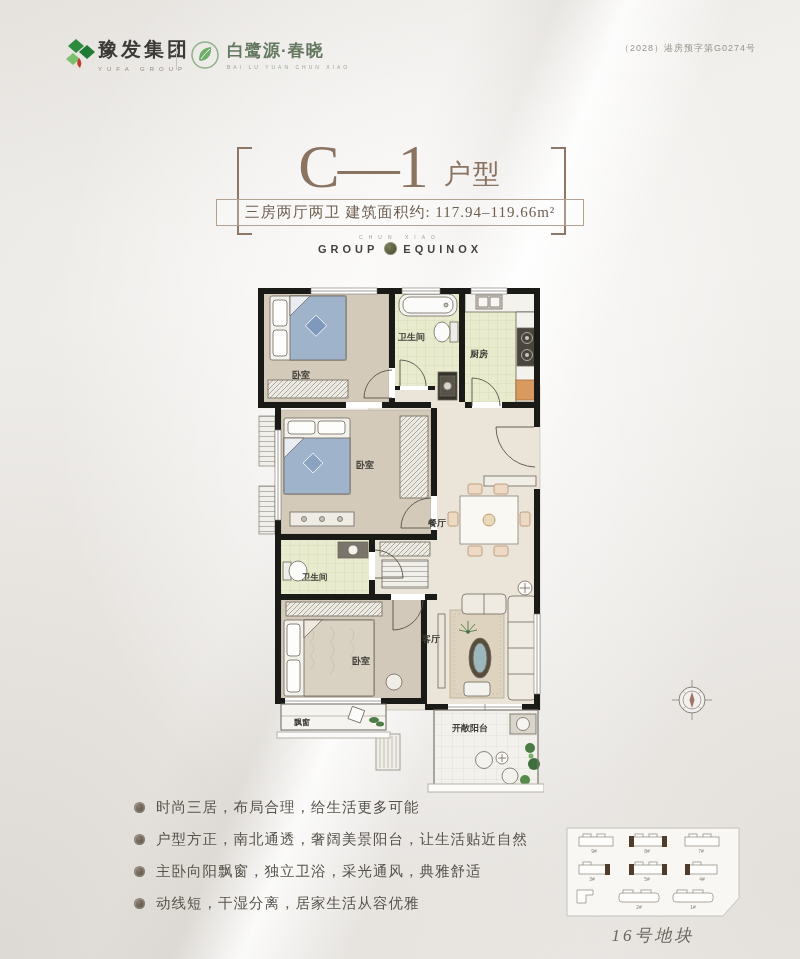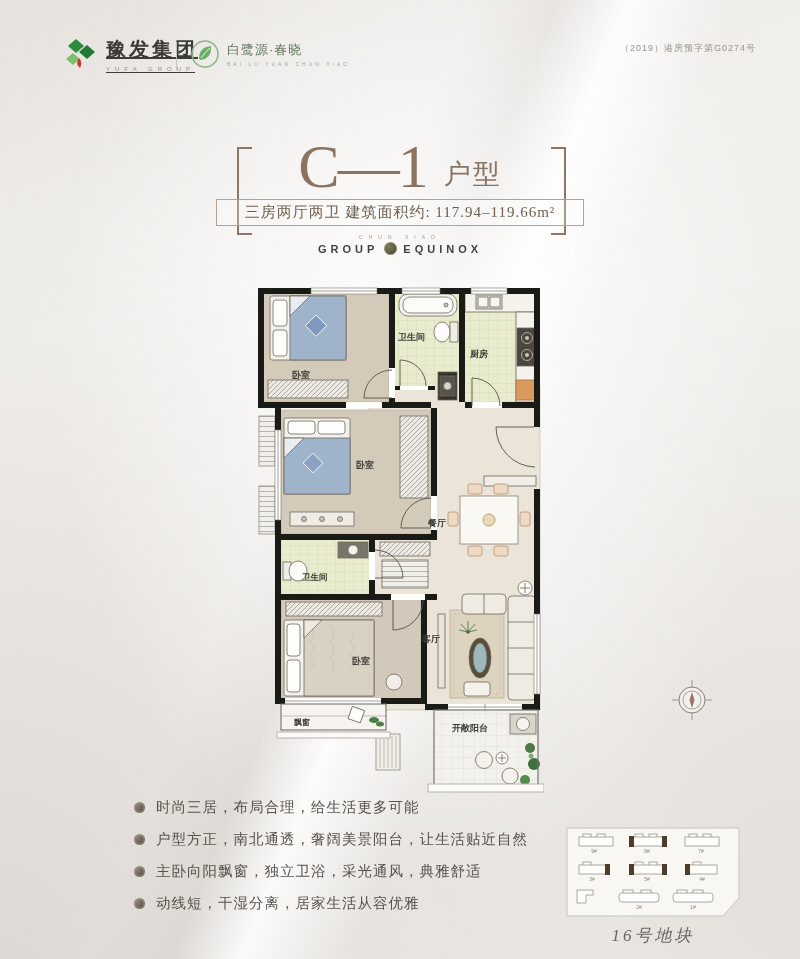--- a/index.html
+++ b/index.html
@@ -10,27 +10,27 @@
       linear-gradient(112deg, rgba(255,255,255,0) 40%, rgba(213,209,203,.45) 47%, rgba(255,255,255,.85) 53%, rgba(255,255,255,0) 62%),
       linear-gradient(160deg, rgba(210,206,200,.40), rgba(255,255,255,0) 28%),
       radial-gradient(ellipse at 0% 100%, rgba(203,198,191,.55), rgba(255,255,255,0) 55%),
       radial-gradient(ellipse at 100% 92%, rgba(209,205,199,.45), rgba(255,255,255,0) 50%),
       #f2f0ed;
     font-family:"Liberation Sans","DejaVu Sans",sans-serif;color:#3d3c38;
   }
   .serif{font-family:"Liberation Serif","DejaVu Serif",serif;}
   
   .hdr-logo1{position:absolute;left:62px;top:36px;display:flex;align-items:center;}
-  .hdr-logo1 .txt{margin-left:8px;text-decoration:underline;}
+  .hdr-logo1 .txt{margin-left:0;}
   .hdr-logo1 .nm{font-size:20px;font-weight:bold;letter-spacing:3px;color:#3b3a36;}
   .hdr-logo1 .sb{font-size:6px;letter-spacing:5px;color:#8f8b83;margin-top:3px;}
   .hdr-divider{position:absolute;left:176px;top:42px;width:1px;height:28px;background:#c7c4be;}
   .hdr-logo2{position:absolute;left:190px;top:39px;display:flex;align-items:center;}
   .hdr-logo2 .txt{margin-left:7px;}
-  .hdr-logo2 .nm{font-size:13px;font-weight:normal;letter-spacing:1px;color:#64775f;}
+  .hdr-logo2 .nm{font-size:17px;font-weight:bold;letter-spacing:1px;color:#64775f;}
   .hdr-logo2 .sb{font-size:5px;letter-spacing:3px;color:#9aa595;margin-top:2px;}
   .permit{position:absolute;right:44px;top:42px;font-size:9px;letter-spacing:1px;color:#99948b;}
   
   .bracket{position:absolute;top:147px;width:13px;height:84px;border-top:2px solid #8d7767;border-bottom:2px solid #8d7767;}
   .bracket.l{left:237px;border-left:2px solid #8d7767;}
   .bracket.r{left:551px;border-right:2px solid #8d7767;}
   .title-row{position:absolute;left:200px;top:135px;width:400px;display:flex;justify-content:center;align-items:flex-end;color:#8b7361;}
   .title-row .unit{font-size:62px;font-weight:normal;line-height:1;letter-spacing:-2px;}
   .title-row .suffix{font-size:27px;font-weight:normal;padding-bottom:5px;margin-left:17px;letter-spacing:2px;}
   .subtitle-wrap{position:absolute;left:150px;top:199px;width:500px;text-align:center;}
@@ -76,21 +76,21 @@
     <svg width="30" height="30" viewBox="0 0 30 30">
       <circle cx="15" cy="15" r="13" fill="none" stroke="#8fb38c" stroke-width="1.5"></circle>
       <path d="M9,20 Q9,8 21,7 Q22,19 11,21 Z" fill="#6fae6a"></path>
       <path d="M11,19 Q15,13 20,9" stroke="#eef5ec" stroke-width="1" fill="none"></path>
     </svg>
     <div class="txt">
       <div class="nm">白鹭源·春晓</div>
       <div class="sb">BAI LU YUAN CHUN XIAO</div>
     </div>
   </div>
-  <div class="permit">（2019）港房预字第G0274号</div>
+  <div class="permit">（2028）港房预字第G0274号</div>
 
   <div class="bracket l"></div>
   <div class="bracket r"></div>
   <div class="title-row serif">
     <span class="unit">C—1</span>
     <span class="suffix">户型</span>
   </div>
   <div class="subtitle-wrap">
     <span class="subtitle serif">三房两厅两卫 建筑面积约: 117.94–119.66m²</span>
   </div>

